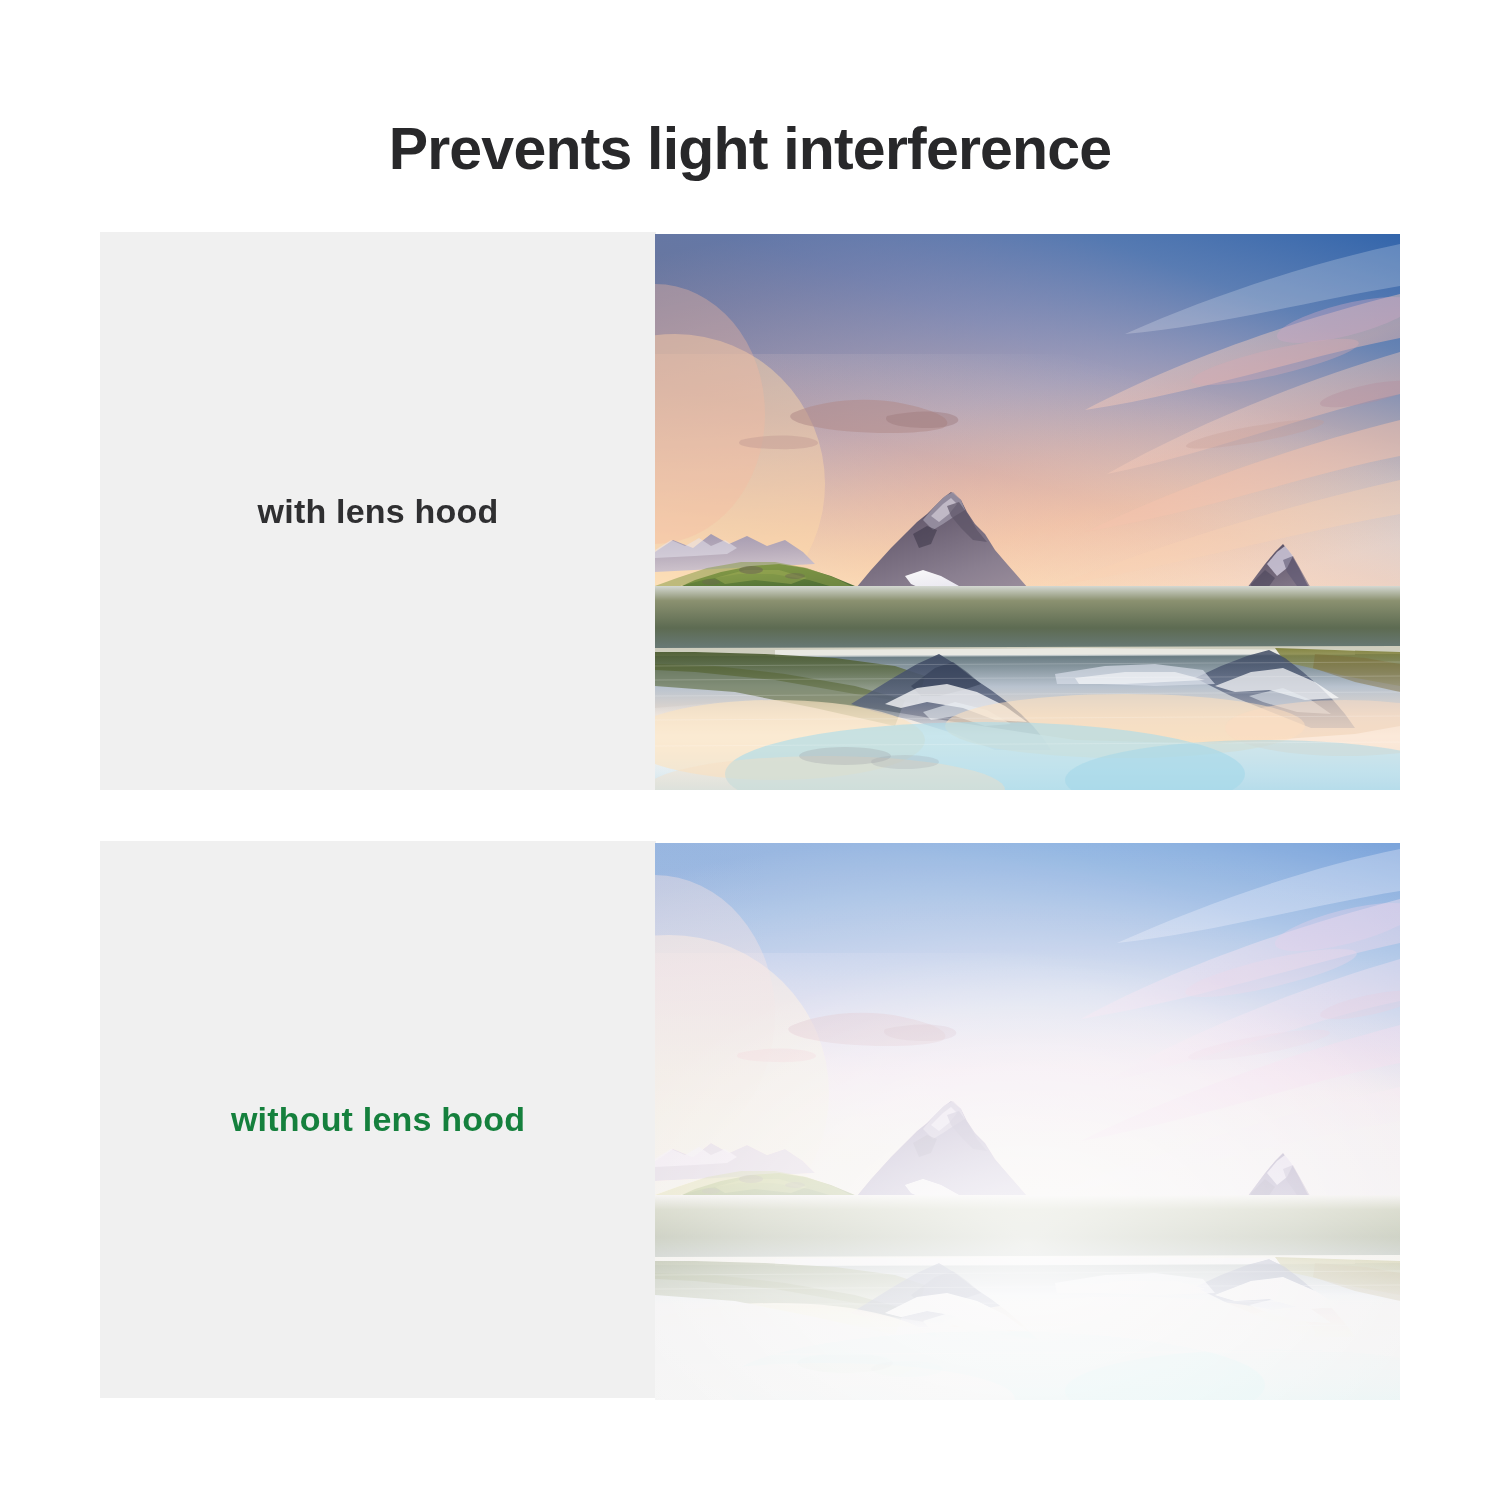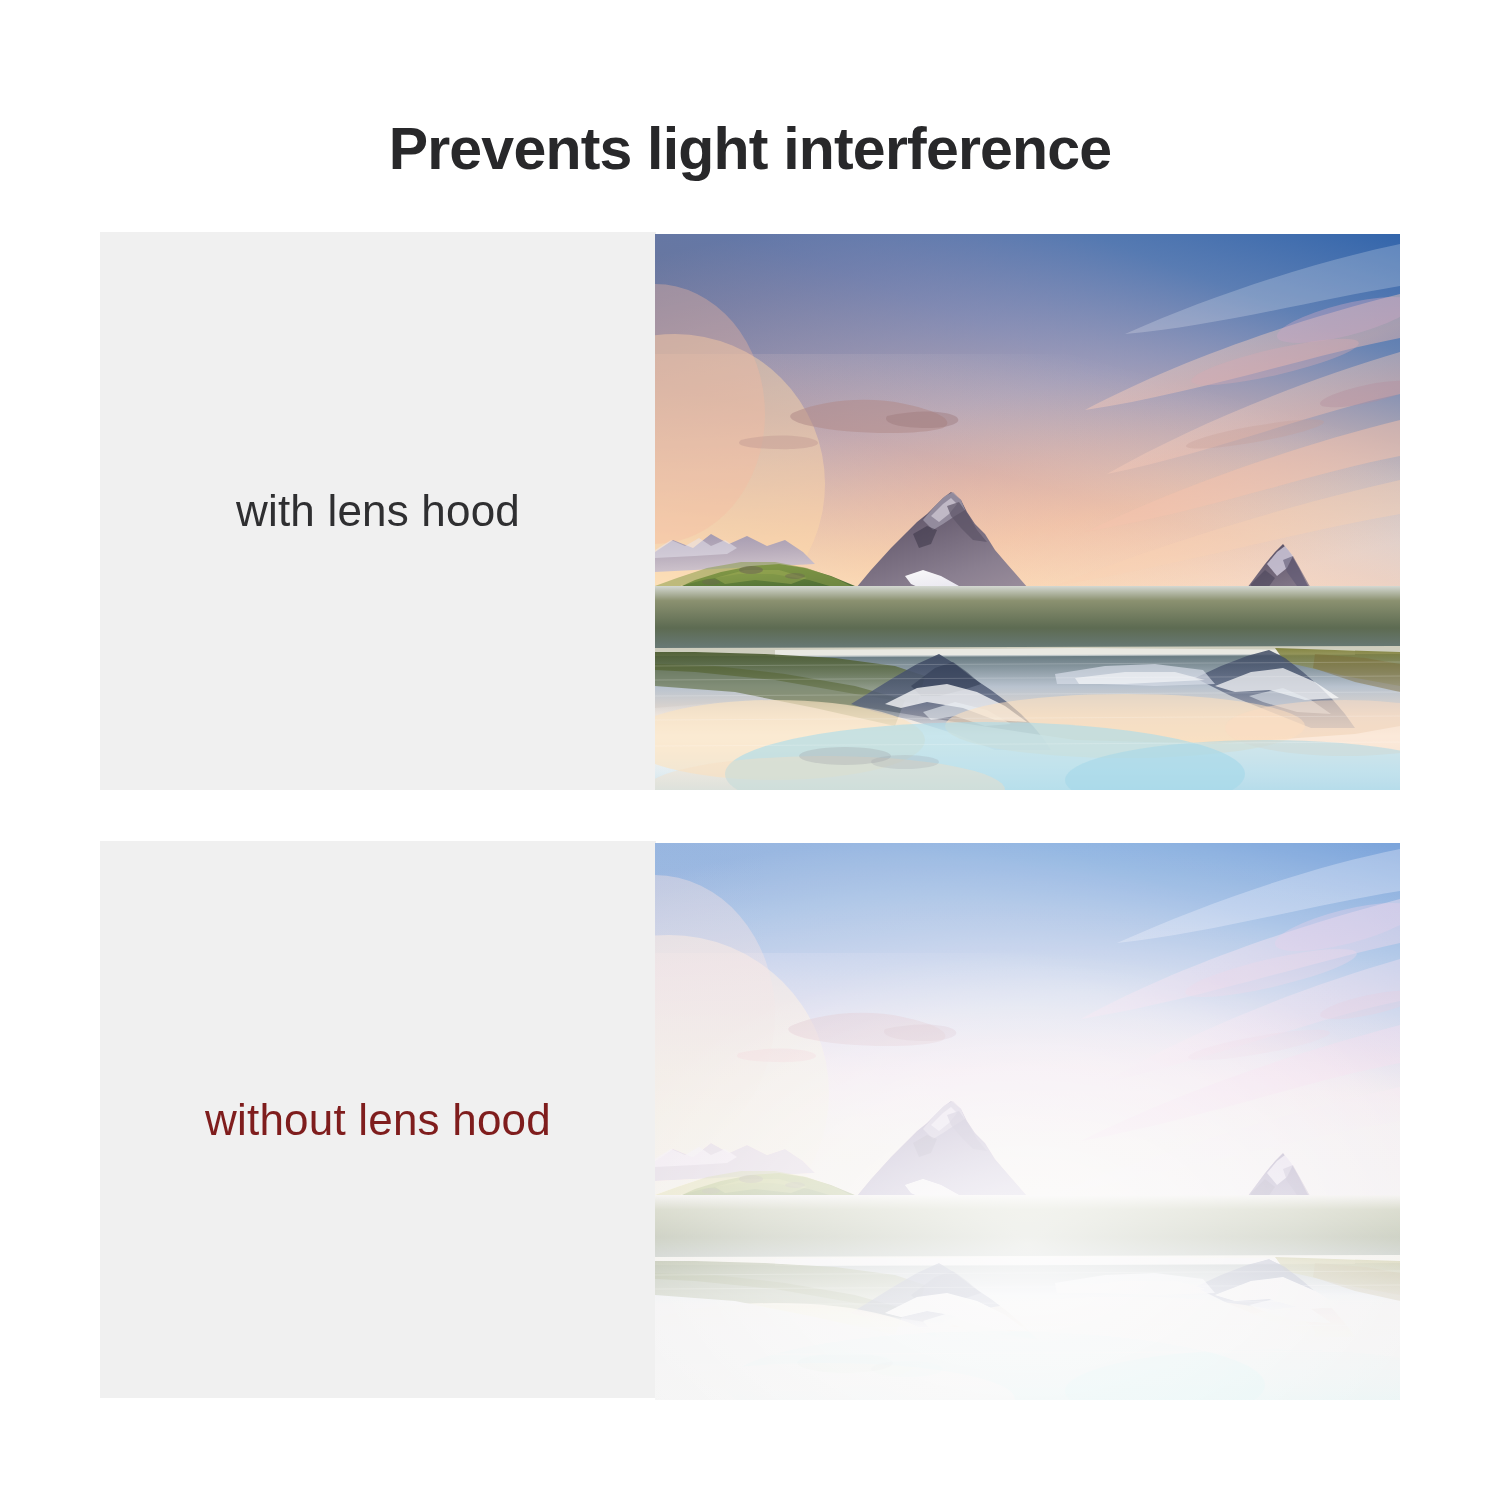--- a/index.html
+++ b/index.html
@@ -48,28 +48,28 @@
     top: 0;
     width: 556px;
     height: 100%;
     background: #f0f0f0;
     display: flex;
     align-items: center;
     justify-content: center;
     box-sizing: border-box;
   }
   .label-text {
-    font-size: 44px;
-    font-weight: 400;
+    font-size: 34px;
+    font-weight: 700;
     letter-spacing: 0.2px;
     font-family: "Liberation Sans", sans-serif;
     white-space: nowrap;
   }
   .label-on  { color: #2f2f31; }
-  .label-off { color: #7f1d1d; }
+  .label-off { color: #15803d; }
 
   .photo {
     position: absolute;
     left: 555px;
     top: 2px;
     width: 745px;
     height: 556px;
     overflow: hidden;
     background: #cfd6e4;
   }

